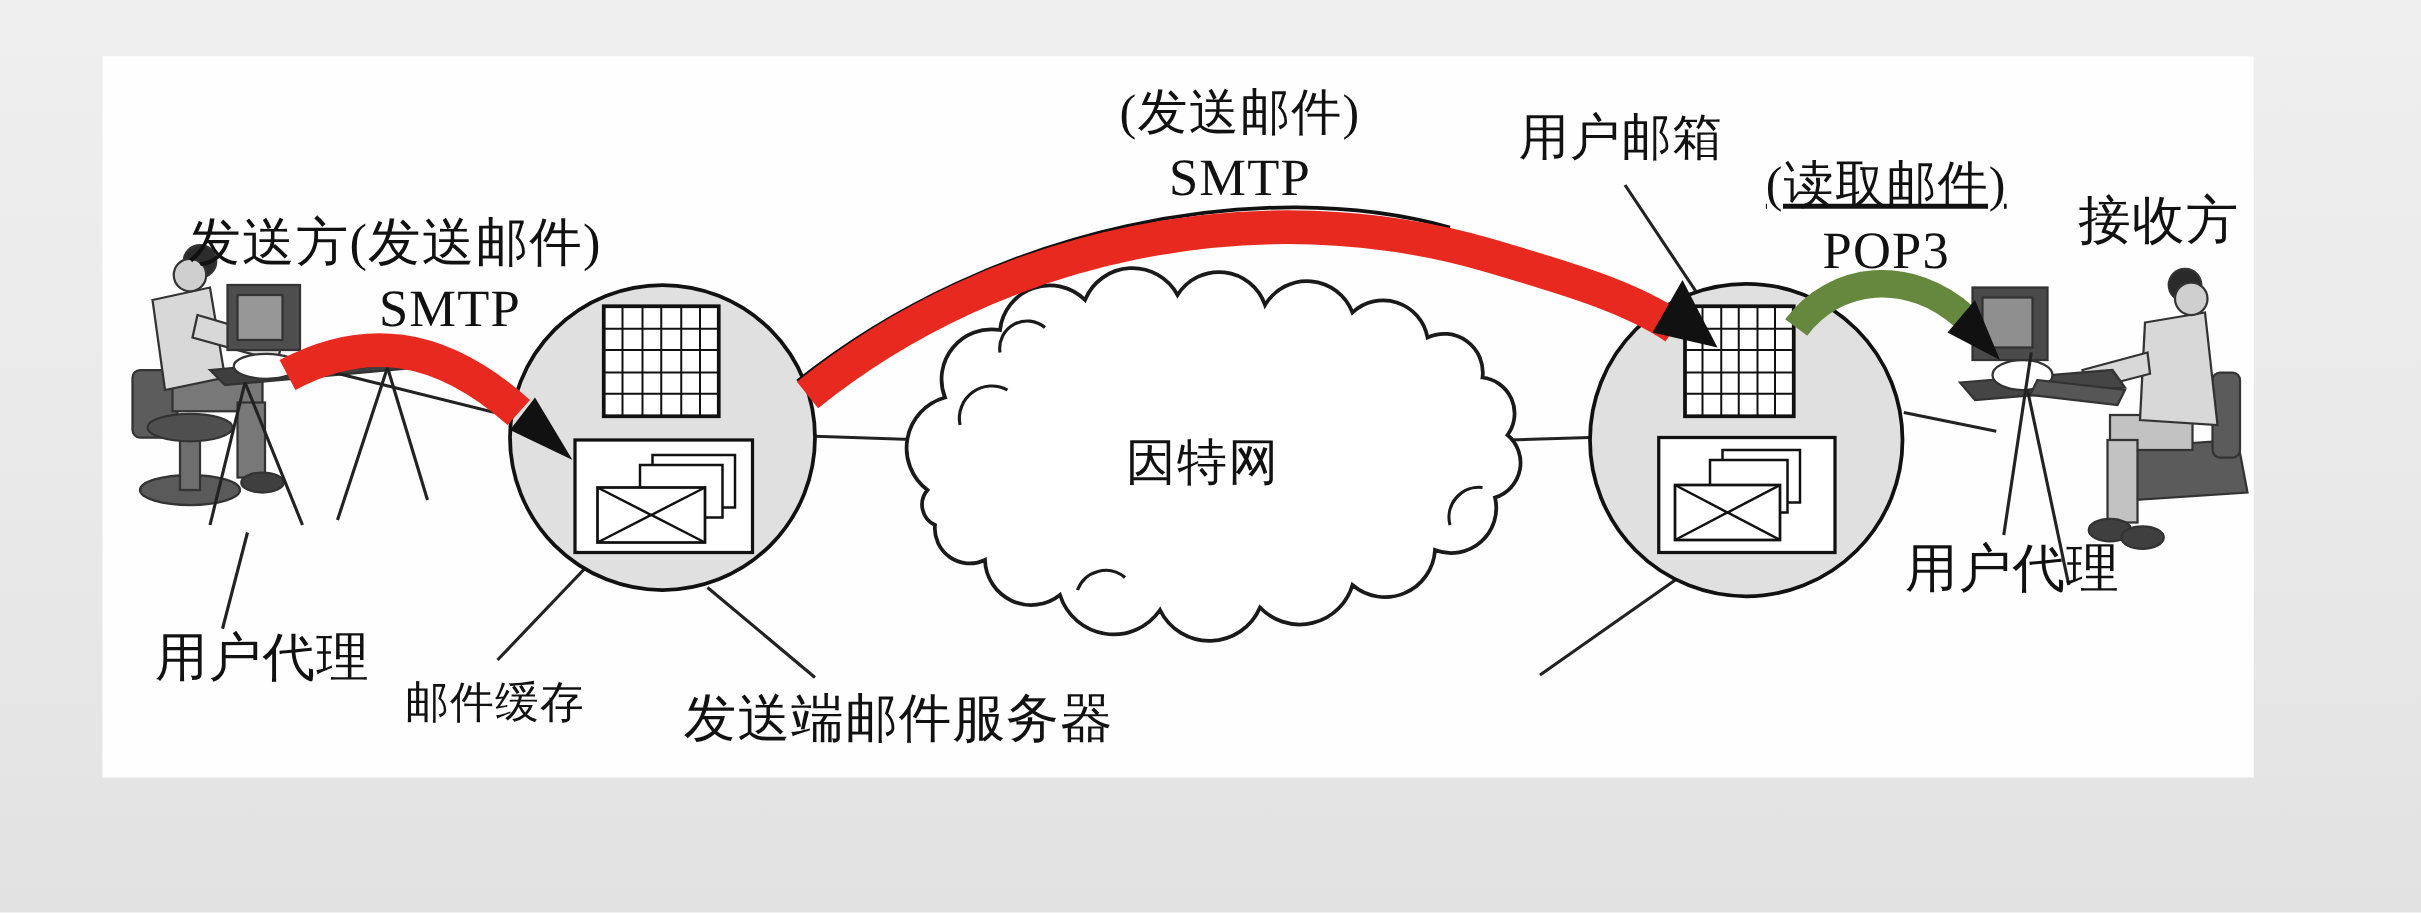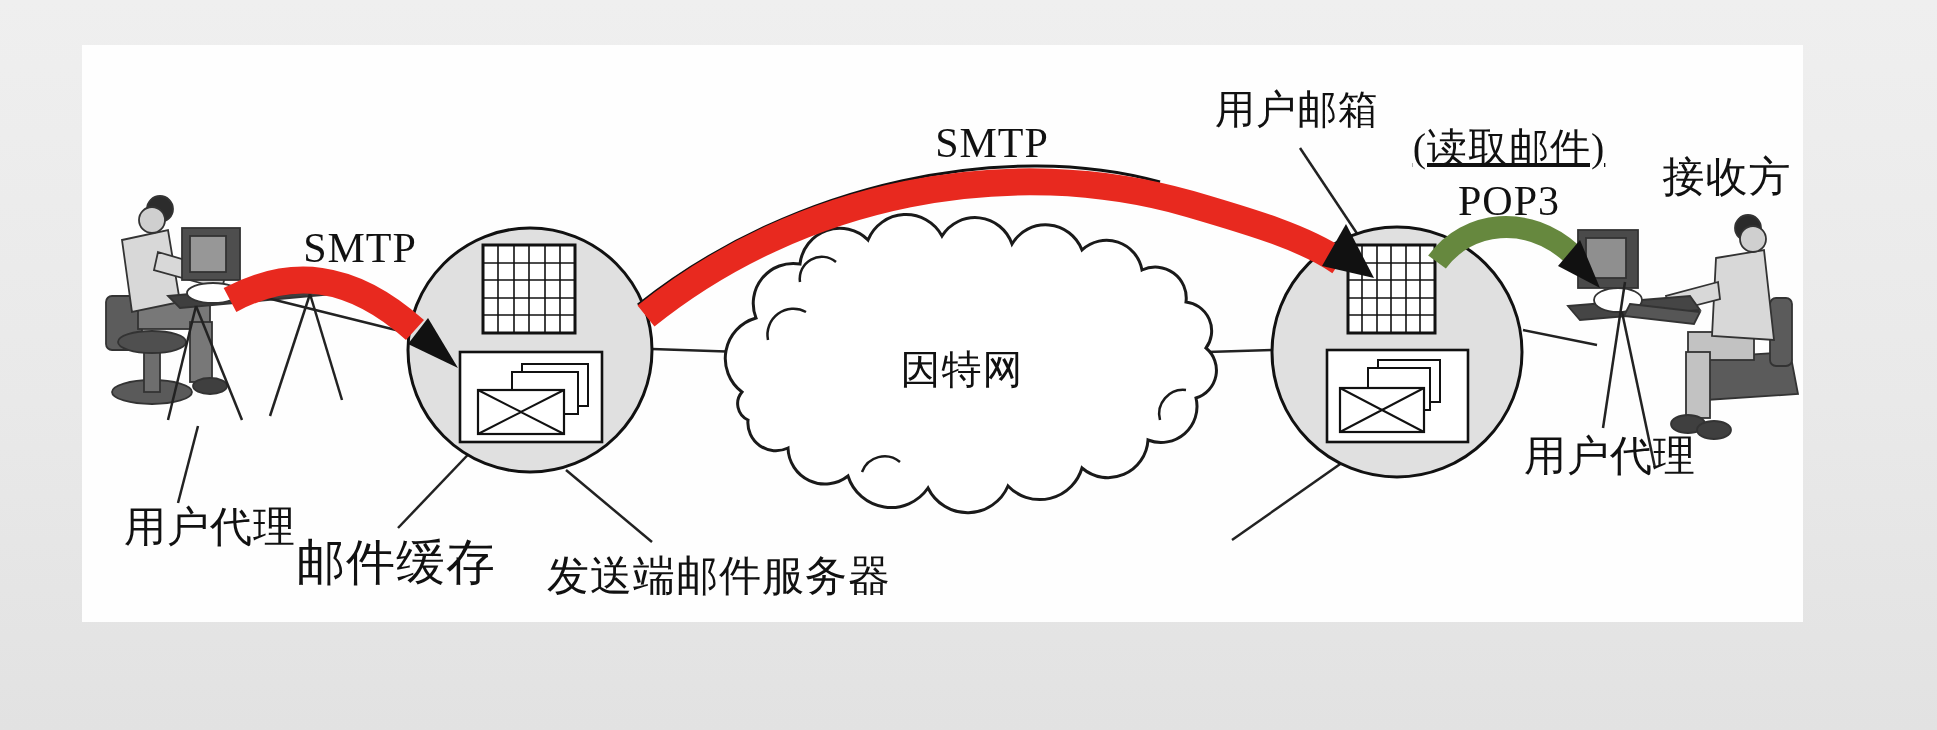--- a/index.html
+++ b/index.html
@@ -162,28 +162,30 @@
       <path d="M 646 316 C 800 192, 1010 152, 1190 204 C 1255 223, 1305 238, 1340 262" fill="none" stroke="var(--c-smtp_arrow,#e8291f)" stroke-width="27" stroke-linecap="butt"></path>
       <polygon points="1374,278 1322,266 1346,224" fill="#111"></polygon>
     </g>
 
     <g>
       <path d="M 1437 262 C 1468 220, 1528 214, 1572 254" fill="none" stroke="var(--c-pop3_arrow,#66883e)" stroke-width="22" stroke-linecap="butt"></path>
       <polygon points="1600,288 1558,266 1580,240" fill="#111"></polygon>
     </g>
   </svg>
 
+  <div class="lbl" style="left:316px;top:195px;font-size:42px;">发送方(发送邮件)</div>
   <div class="lbl" style="left:360px;top:248px;font-size:42px;">SMTP</div>
 
+  <div class="lbl" style="left:992px;top:90px;font-size:40px;">(发送邮件)</div>
   <div class="lbl" style="left:992px;top:143px;font-size:42px;">SMTP</div>
 
   <div class="lbl" style="left:1297px;top:110px;font-size:40px;">用户邮箱</div>
   <div class="lbl" style="left:1509px;top:148px;font-size:40px;text-decoration:underline;">(读取邮件)</div>
   <div class="lbl" style="left:1509px;top:201px;font-size:42px;">POP3</div>
   <div class="lbl" style="left:1727px;top:177px;font-size:42px;">接收方</div>
 
   <div class="lbl" style="left:962px;top:370px;font-size:40px;">因特网</div>
 
   <div class="lbl" style="left:210px;top:527px;font-size:42px;">用户代理</div>
-  <div class="lbl" style="left:396px;top:562px;font-size:49px;">邮件缓存</div>
+  <div class="lbl" style="left:396px;top:562px;font-size:35px;">邮件缓存</div>
   <div class="lbl" style="left:701px;top:576px;font-size:42px;margin-left:18px;">发送端邮件服务器</div>
   <div class="lbl" style="left:1610px;top:456px;font-size:42px;">用户代理</div>
 </div>
 
 </body></html>

